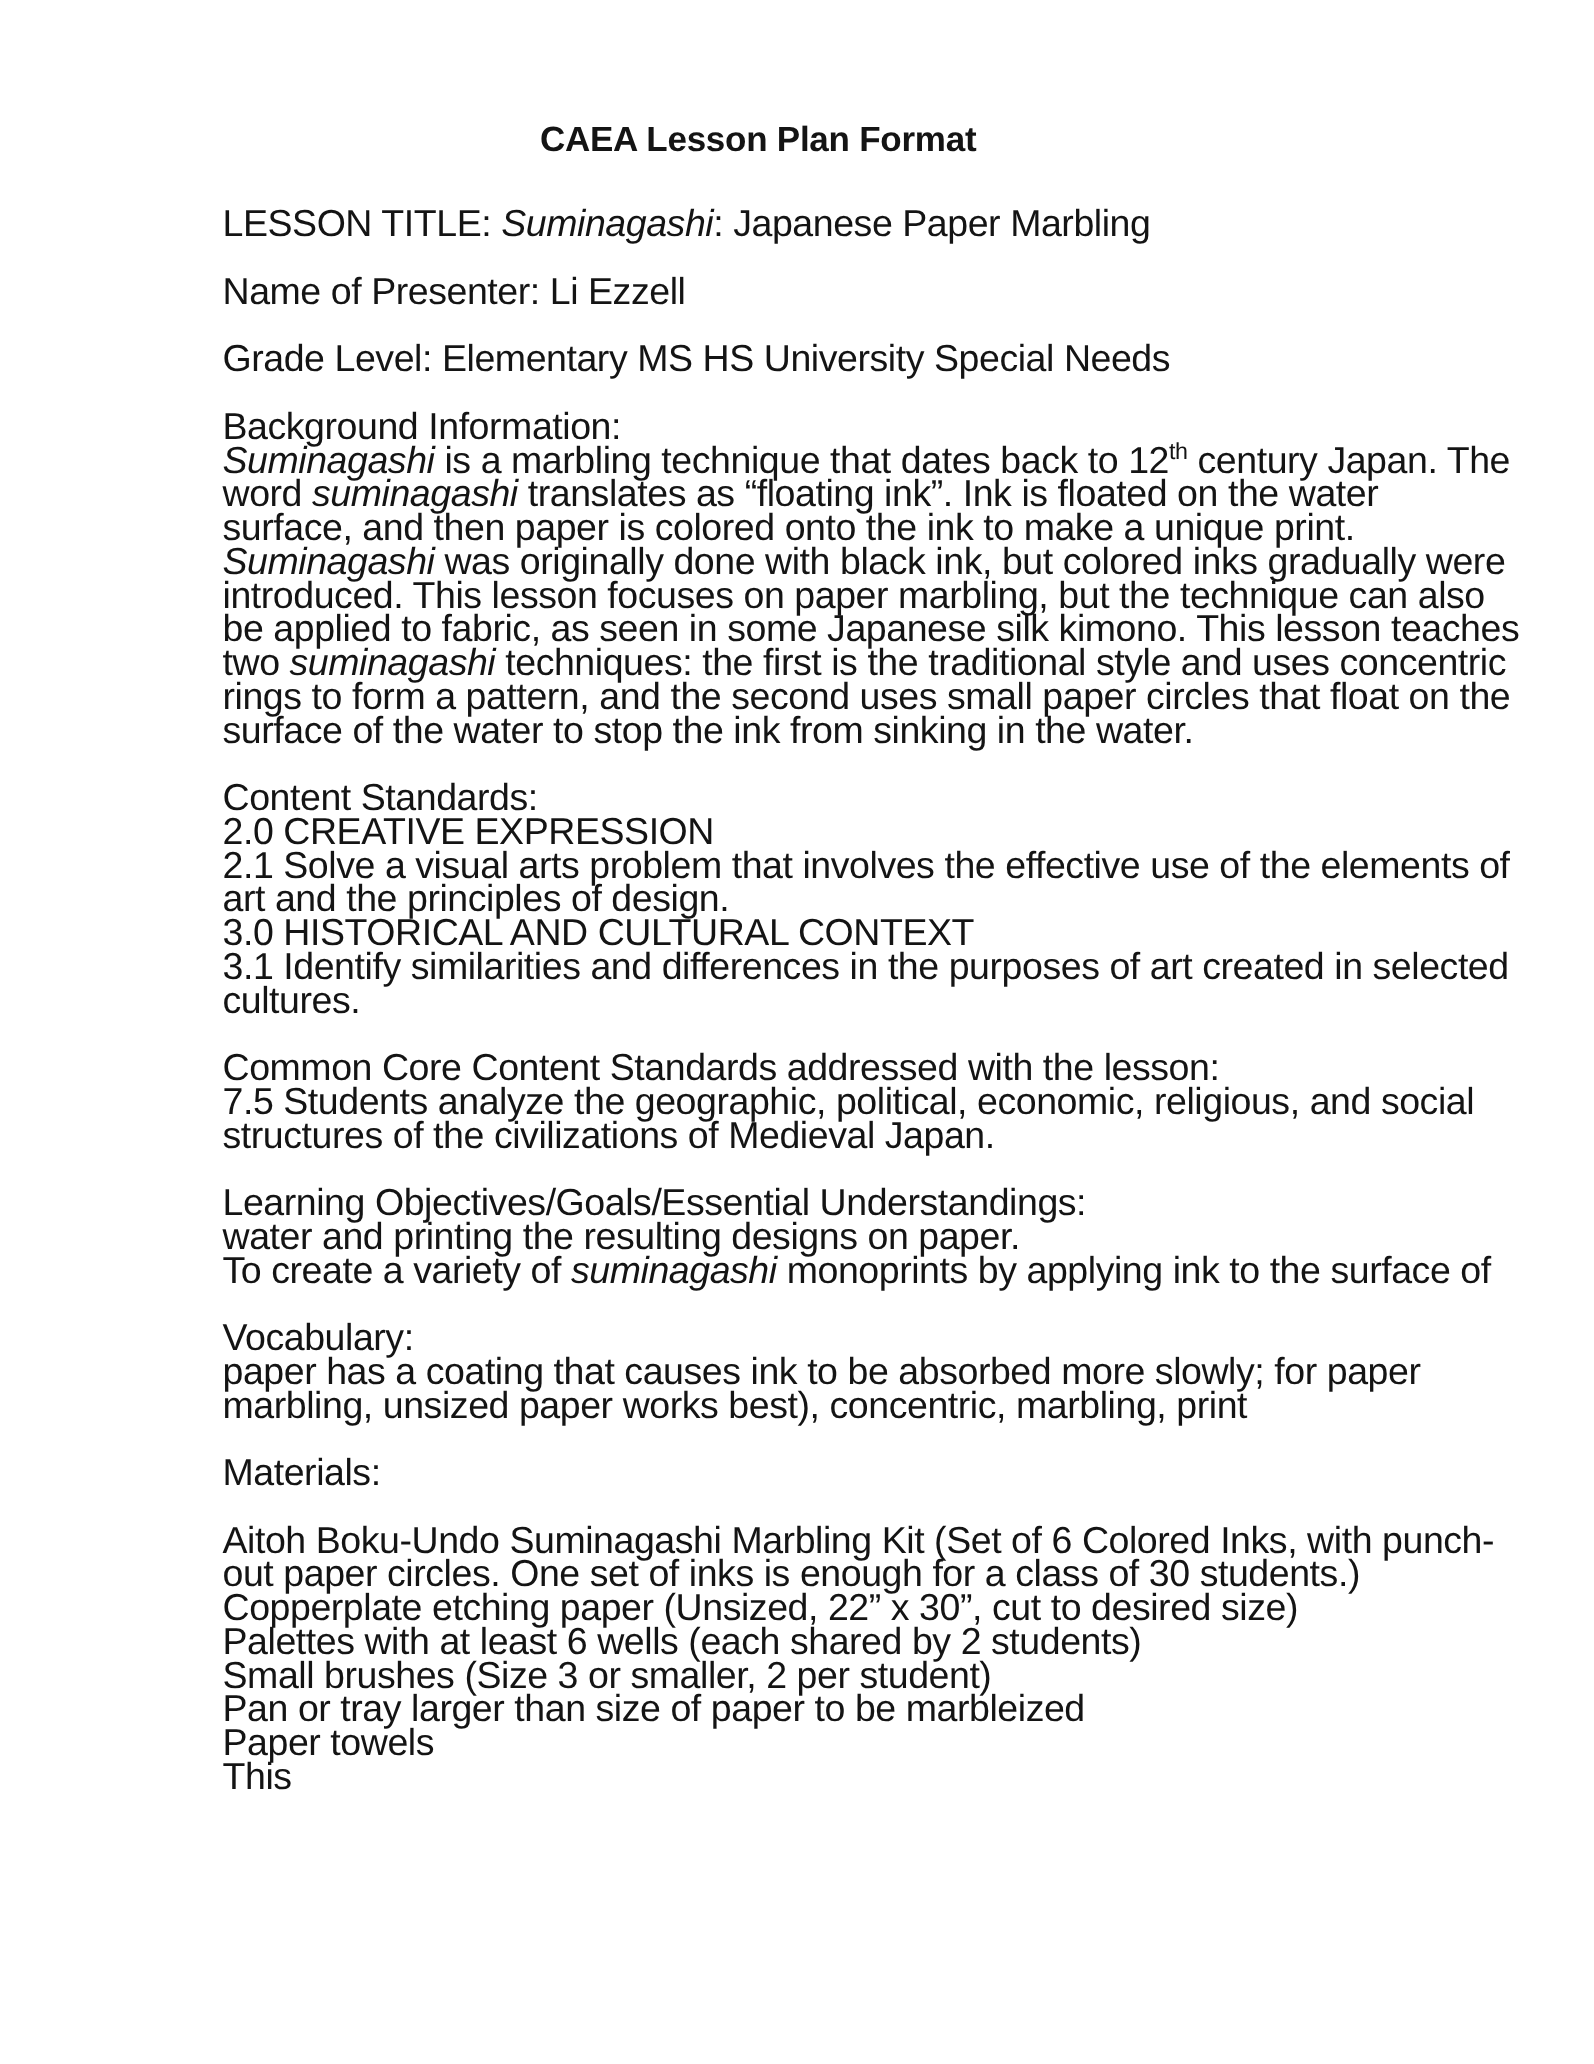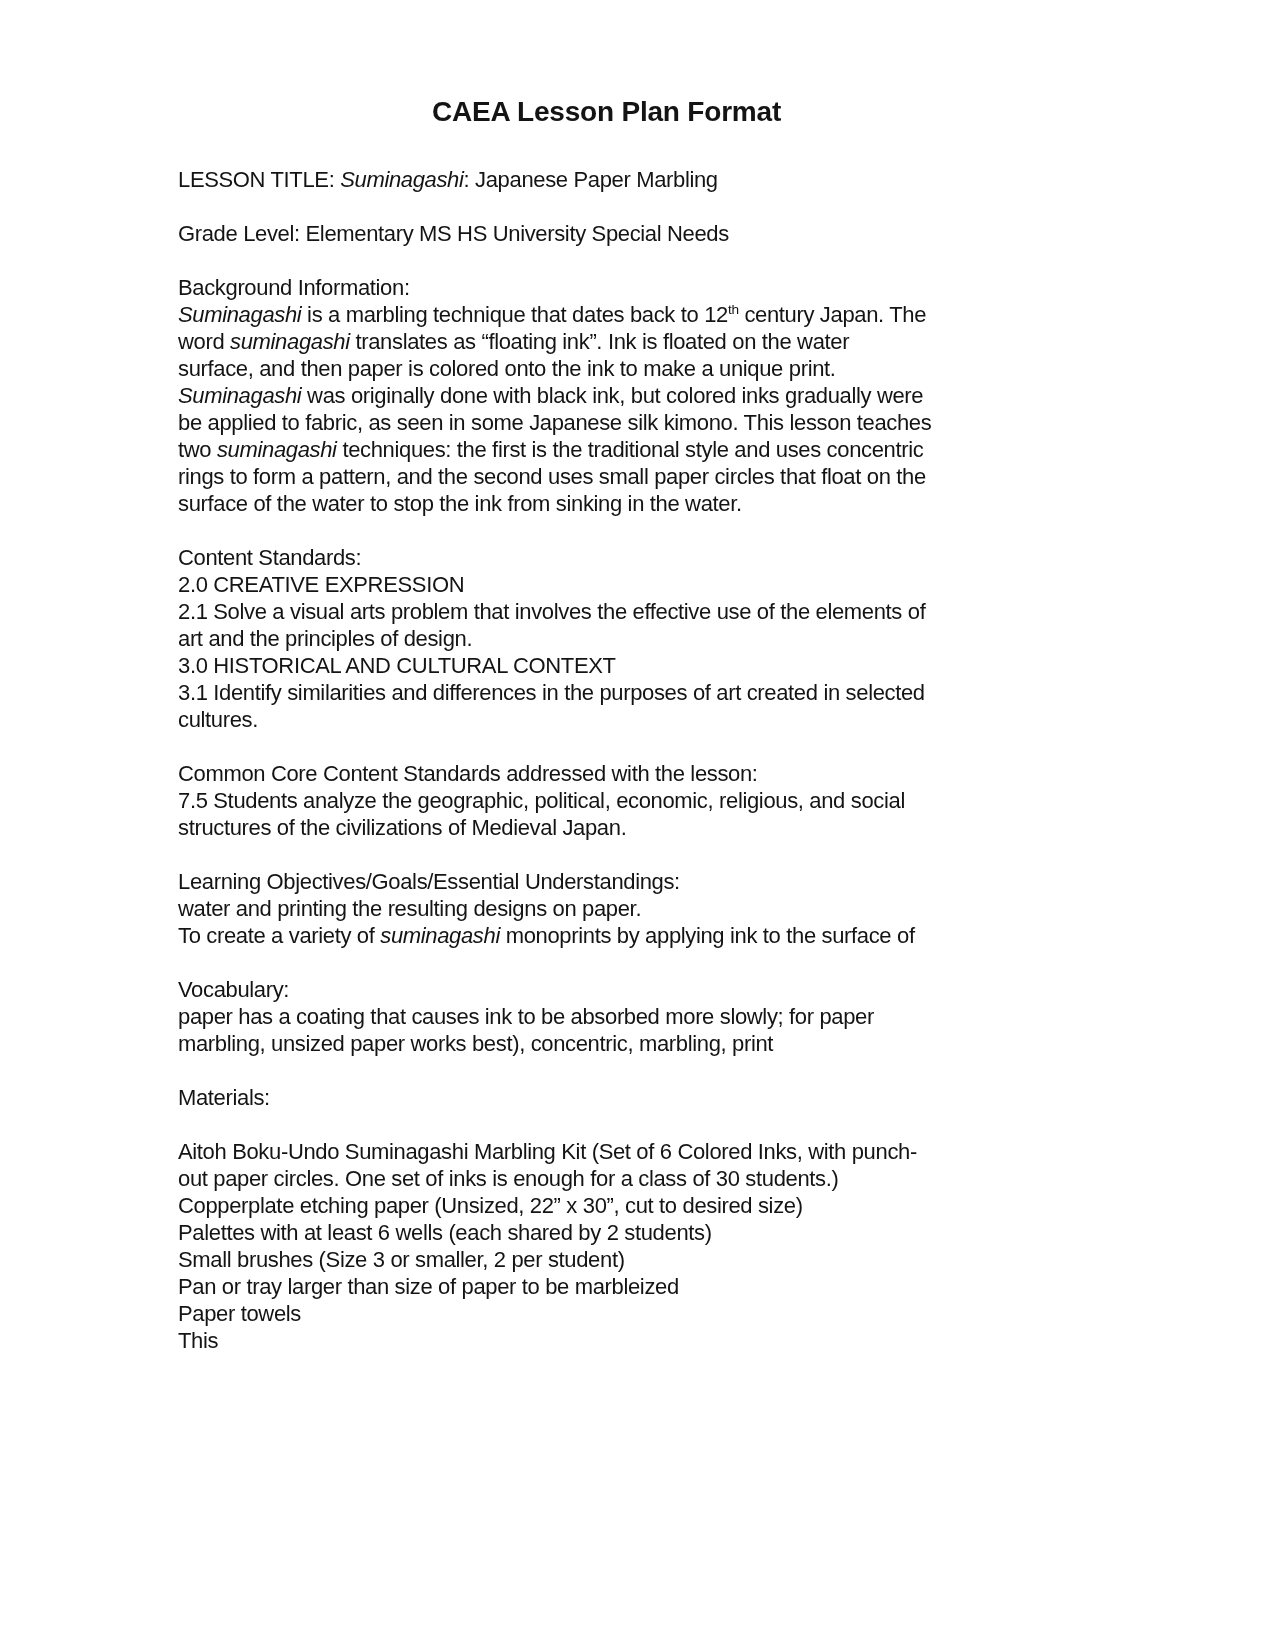--- a/index.html
+++ b/index.html
@@ -26,21 +26,21 @@
     text-align: center;
     font-size: 28px;
     line-height: 32px;
     font-weight: bold;
     letter-spacing: -0.2px;
   }
   .block {
     margin: 0 0 27px 0;
   }
   .line {
-    font-size: 22px;
+    font-size: 30px;
     line-height: 27px;
     letter-spacing: -0.35px;
     white-space: pre;
   }
   .line .it {
     font-style: italic;
   }
   .line sup {
     font-size: 0.62em;
     line-height: 0;
@@ -51,28 +51,32 @@
 <body>
 
 <div class="page">
   <div class="content">
     <h1 class="doc-title">CAEA Lesson Plan Format</h1>
     <div>
         <div class="block">
           <div class="line"><span>LESSON TITLE: </span><span class="it">Suminagashi</span><span>: Japanese Paper Marbling</span></div>
         </div>
         <div class="block">
+          <div class="line"><span>Name of Presenter: Li Ezzell</span></div>
+        </div>
+        <div class="block">
           <div class="line"><span>Grade Level: Elementary MS HS University Special Needs</span></div>
         </div>
         <div class="block">
           <div class="line"><span>Background Information:</span></div>
           <div class="line"><span class="it">Suminagashi</span><span> is a marbling technique that dates back to 12</span><sup>th</sup><span> century Japan. The</span></div>
           <div class="line"><span>word </span><span class="it">suminagashi</span><span> translates as “floating ink”. Ink is floated on the water</span></div>
           <div class="line"><span>surface, and then paper is colored onto the ink to make a unique print.</span></div>
           <div class="line"><span class="it">Suminagashi</span><span> was originally done with black ink, but colored inks gradually were</span></div>
+          <div class="line"><span>introduced. This lesson focuses on paper marbling, but the technique can also</span></div>
           <div class="line"><span>be applied to fabric, as seen in some Japanese silk kimono. This lesson teaches</span></div>
           <div class="line"><span>two </span><span class="it">suminagashi</span><span> techniques: the first is the traditional style and uses concentric</span></div>
           <div class="line"><span>rings to form a pattern, and the second uses small paper circles that float on the</span></div>
           <div class="line"><span>surface of the water to stop the ink from sinking in the water.</span></div>
         </div>
         <div class="block">
           <div class="line"><span>Content Standards:</span></div>
           <div class="line"><span>2.0 CREATIVE EXPRESSION</span></div>
           <div class="line"><span>2.1 Solve a visual arts problem that involves the effective use of the elements of</span></div>
           <div class="line"><span>art and the principles of design.</span></div>

